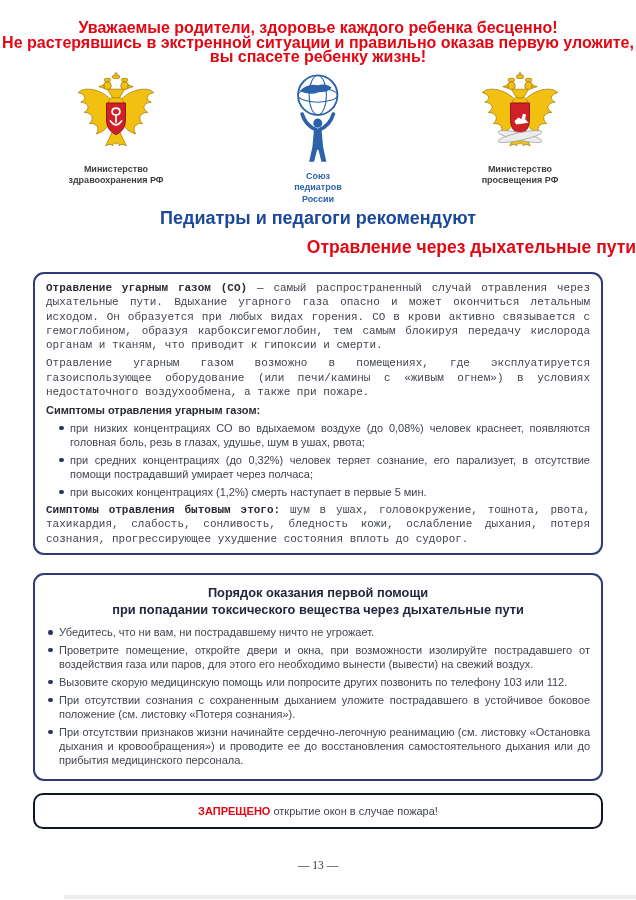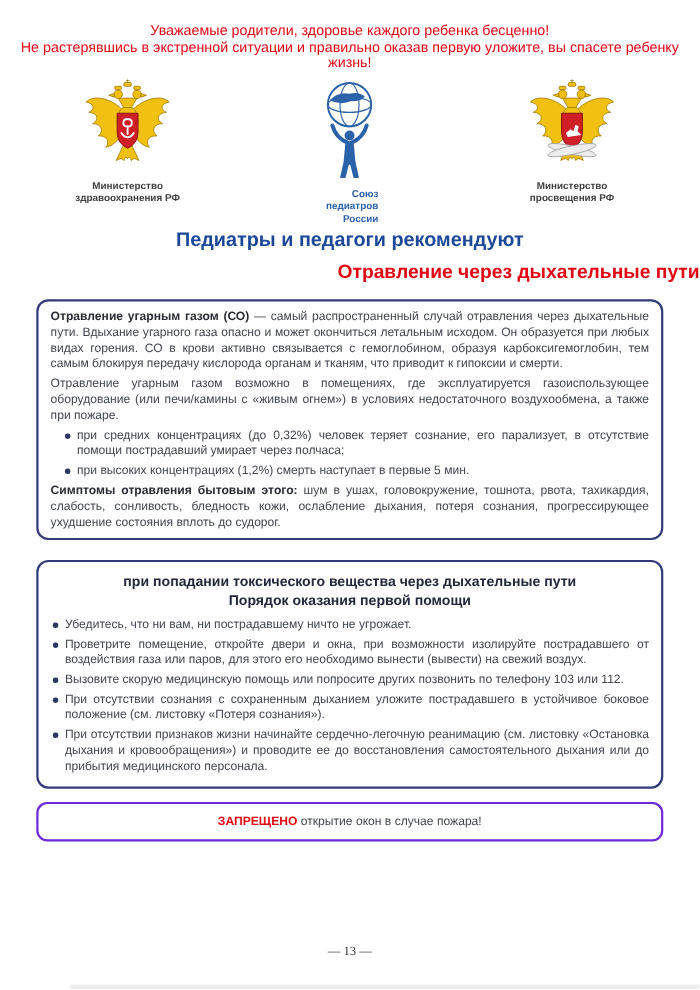--- a/index.html
+++ b/index.html
@@ -10,22 +10,22 @@
     font-family: "Liberation Sans", sans-serif;
     position: relative;
     overflow: hidden;
   }
   .page { position: absolute; inset: 0; }
 
   .header {
     padding-top: 21px;
     text-align: center;
     color: #e30613;
-    font-weight: normal;
-    font-size: 13px;
+    font-weight: bold;
+    font-size: 16px;
     line-height: 14.5px;
   }
 
   .logo-row {
     display: flex;
     justify-content: space-between;
     align-items: flex-start;
     padding: 7px 26px 0 26px;
   }
   .logo-block { display: flex; flex-direction: column; align-items: center; }
@@ -35,21 +35,21 @@
   .globe-svg { height: 92px; display: block; }
   .logo-label {
     margin-top: 6px;
     font-size: 9px;
     font-weight: bold;
     color: #3f3f3f;
     line-height: 11.5px;
     text-align: center;
     width: 120px;
   }
-  .logo-label.blue { color: #2b62a9; width: 52px; text-align: right; }
+  .logo-label.blue { color: #2b62a9; width: 52px; }
 
   .subtitle {
     text-align: center;
     color: #1c4899;
     font-weight: bold;
     font-size: 18px;
     margin-top: 3px;
   }
   .title {
     text-align: right;
@@ -61,21 +61,21 @@
 
   .box {
     margin: 14px 33px 0 33px;
     border: 2px solid #303a78;
     border-radius: 11px;
     padding: 7px 11px 7px 11px;
     font-size: 11px;
     line-height: 14.3px;
     color: #41454f;
   }
-  .box p { margin: 0 0 4px 0; text-align: justify; }
+  .box p { margin: 0 0 4px 0; text-align: justify; font-family: Liberation Mono, monospace; }
   .box p:last-child { margin-bottom: 0; }
   .lead { color: #292c34; font-weight: bold; }
   .sym-heading { color: #292c34; font-weight: bold; margin: 1px 0 3px 0; }
 
   ul.bullets { margin: 2px 0 4px 0; padding: 0; list-style: none; }
   .bullets li {
     position: relative;
     padding-left: 13px;
     margin-bottom: 3.5px;
     text-align: justify;
@@ -95,21 +95,21 @@
     text-align: center;
     font-weight: bold;
     font-size: 12.8px;
     color: #23283a;
     line-height: 17px;
     margin: 2px 0 7px 0;
   }
 
   .warning {
     margin: 12px 33px 16px 33px;
-    border: 2px solid #6d28d9;
+    border: 2px solid #0f172a;
     border-radius: 10px;
     padding: 10px 10px;
     text-align: center;
     font-size: 11px;
     color: #41454f;
   }
   .warning .forbidden { color: #e30613; font-weight: bold; }
 
   .footer {
     position: absolute;
@@ -209,31 +209,33 @@
       <div class="logo-label">Министерство просвещения РФ</div>
     </div>
   </div>
 
   <div class="subtitle">Педиатры и педагоги рекомендуют</div>
   <div class="title">Отравление через дыхательные пути</div>
 
   <div class="box box1">
     <p><b class="lead">Отравление угарным газом (СО)</b><span> — самый распространенный случай отравления через дыхательные пути. Вдыхание угарного газа опасно и может окончиться летальным исходом. Он образуется при любых видах горения. СО в крови активно связывается с гемоглобином, образуя карбоксигемоглобин, тем самым блокируя передачу кислорода органам и тканям, что приводит к гипоксии и смерти.</span></p>
     <p>Отравление угарным газом возможно в помещениях, где эксплуатируется газоиспользующее оборудование (или печи/камины с «живым огнем») в условиях недостаточного воздухообмена, а также при пожаре.</p>
+    <div class="sym-heading">Симптомы отравления угарным газом:</div>
     <ul class="bullets">
+      <li>при низких концентрациях СО во вдыхаемом воздухе (до 0,08%) человек краснеет, появляются головная боль, резь в глазах, удушье, шум в ушах, рвота;</li>
       <li>при средних концентрациях (до 0,32%) человек теряет сознание, его парализует, в отсутствие помощи пострадавший умирает через полчаса;</li>
       <li>при высоких концентрациях (1,2%) смерть наступает в первые 5 мин.</li>
     </ul>
     <p><b class="lead">Симптомы отравления бытовым этого:</b><span> шум в ушах, головокружение, тошнота, рвота, тахикардия, слабость, сонливость, бледность кожи, ослабление дыхания, потеря сознания, прогрессирующее ухудшение состояния вплоть до судорог.</span></p>
   </div>
 
   <div class="box box2">
     <div class="aid-title">
+      <div>Порядок оказания первой помощи</div>
       <div>при попадании токсического вещества через дыхательные пути</div>
-      <div>Порядок оказания первой помощи</div>
     </div>
     <ul class="bullets">
       <li>Убедитесь, что ни вам, ни пострадавшему ничто не угрожает.</li>
       <li>Проветрите помещение, откройте двери и окна, при возможности изолируйте пострадавшего от воздействия газа или паров, для этого его необходимо вынести (вывести) на свежий воздух.</li>
       <li>Вызовите скорую медицинскую помощь или попросите других позвонить по телефону 103 или 112.</li>
       <li>При отсутствии сознания с сохраненным дыханием уложите пострадавшего в устойчивое боковое положение (см. листовку «Потеря сознания»).</li>
       <li>При отсутствии признаков жизни начинайте сердечно-легочную реанимацию (см. листовку «Остановка дыхания и кровообращения») и проводите ее до восстановления самостоятельного дыхания или до прибытия медицинского персонала.</li>
     </ul>
   </div>
 

